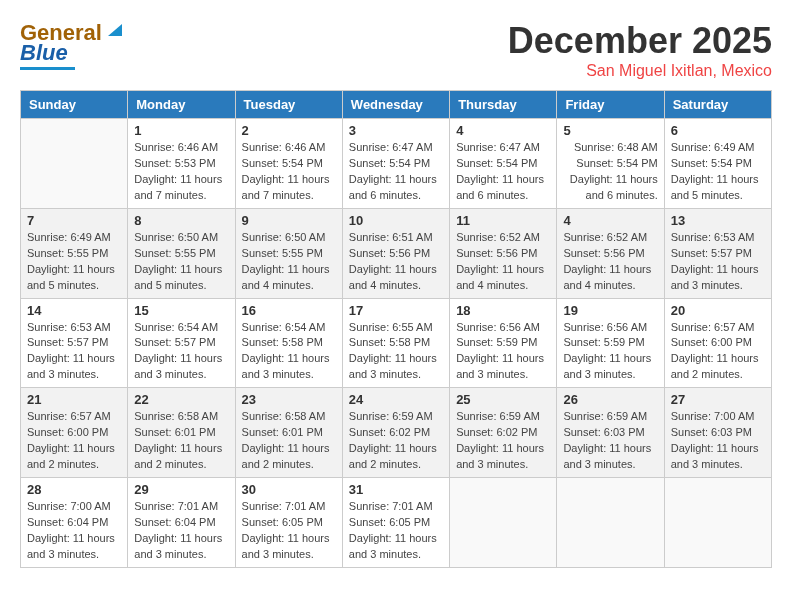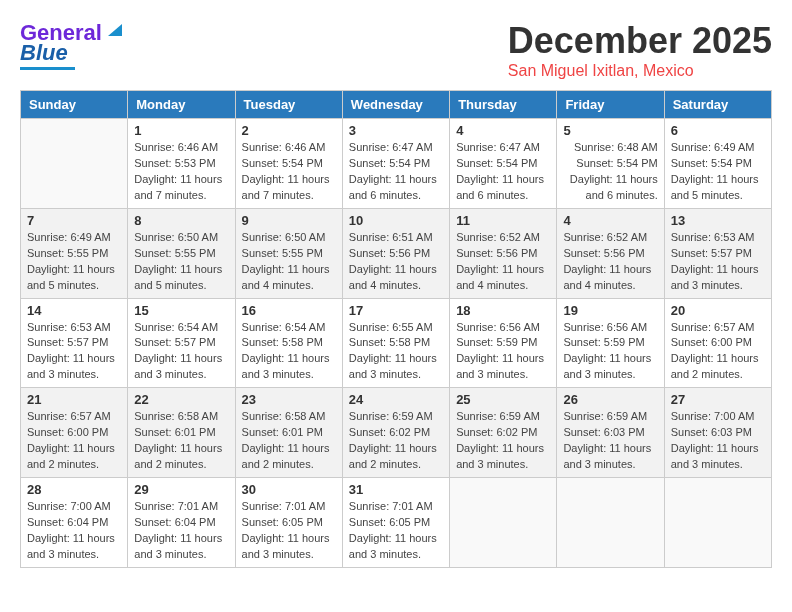--- a/index.html
+++ b/index.html
@@ -15,21 +15,21 @@
       justify-content: space-between;
       align-items: flex-start;
       margin-bottom: 10px;
     }
     .logo {
       display: flex;
       flex-direction: column;
       align-items: flex-start;
     }
     .title-area {
-      text-align: left;
+      text-align: right;
     }
     .month-title {
       font-size: 36px;
       font-weight: bold;
       color: #333;
     }
     .location-title {
       font-size: 16px;
       color: #ef4444;
     }
@@ -73,21 +73,21 @@
     .row-shaded td {
       background: #f2f2f2;
     }
   </style>
 </head>
 <body>
 
 <div class="header-area">
   <div class="logo">
     <div style="display:flex; align-items:flex-start;">
-      <span style="font-size:22px;font-weight:bold;color:#6d28d9;">General</span>
+      <span style="font-size:22px;font-weight:bold;color:#a16207;">General</span>
       <svg width="22" height="22" viewBox="0 0 22 22" style="margin-left:2px;margin-top:-2px;">
         <polygon points="4,18 18,6 18,18" fill="#1a8fcd"></polygon>
       </svg>
     </div>
     <div style="display:flex; align-items:flex-start; margin-top:-6px;font-style:italic;">
       <span style="font-size:22px;font-weight:bold;color:#1a5fa8;">Blue</span>
     </div>
     <div style="width:55px;height:3px;background:#1a8fcd;margin-top:1px;"></div>
   </div>
   <div class="title-area">

